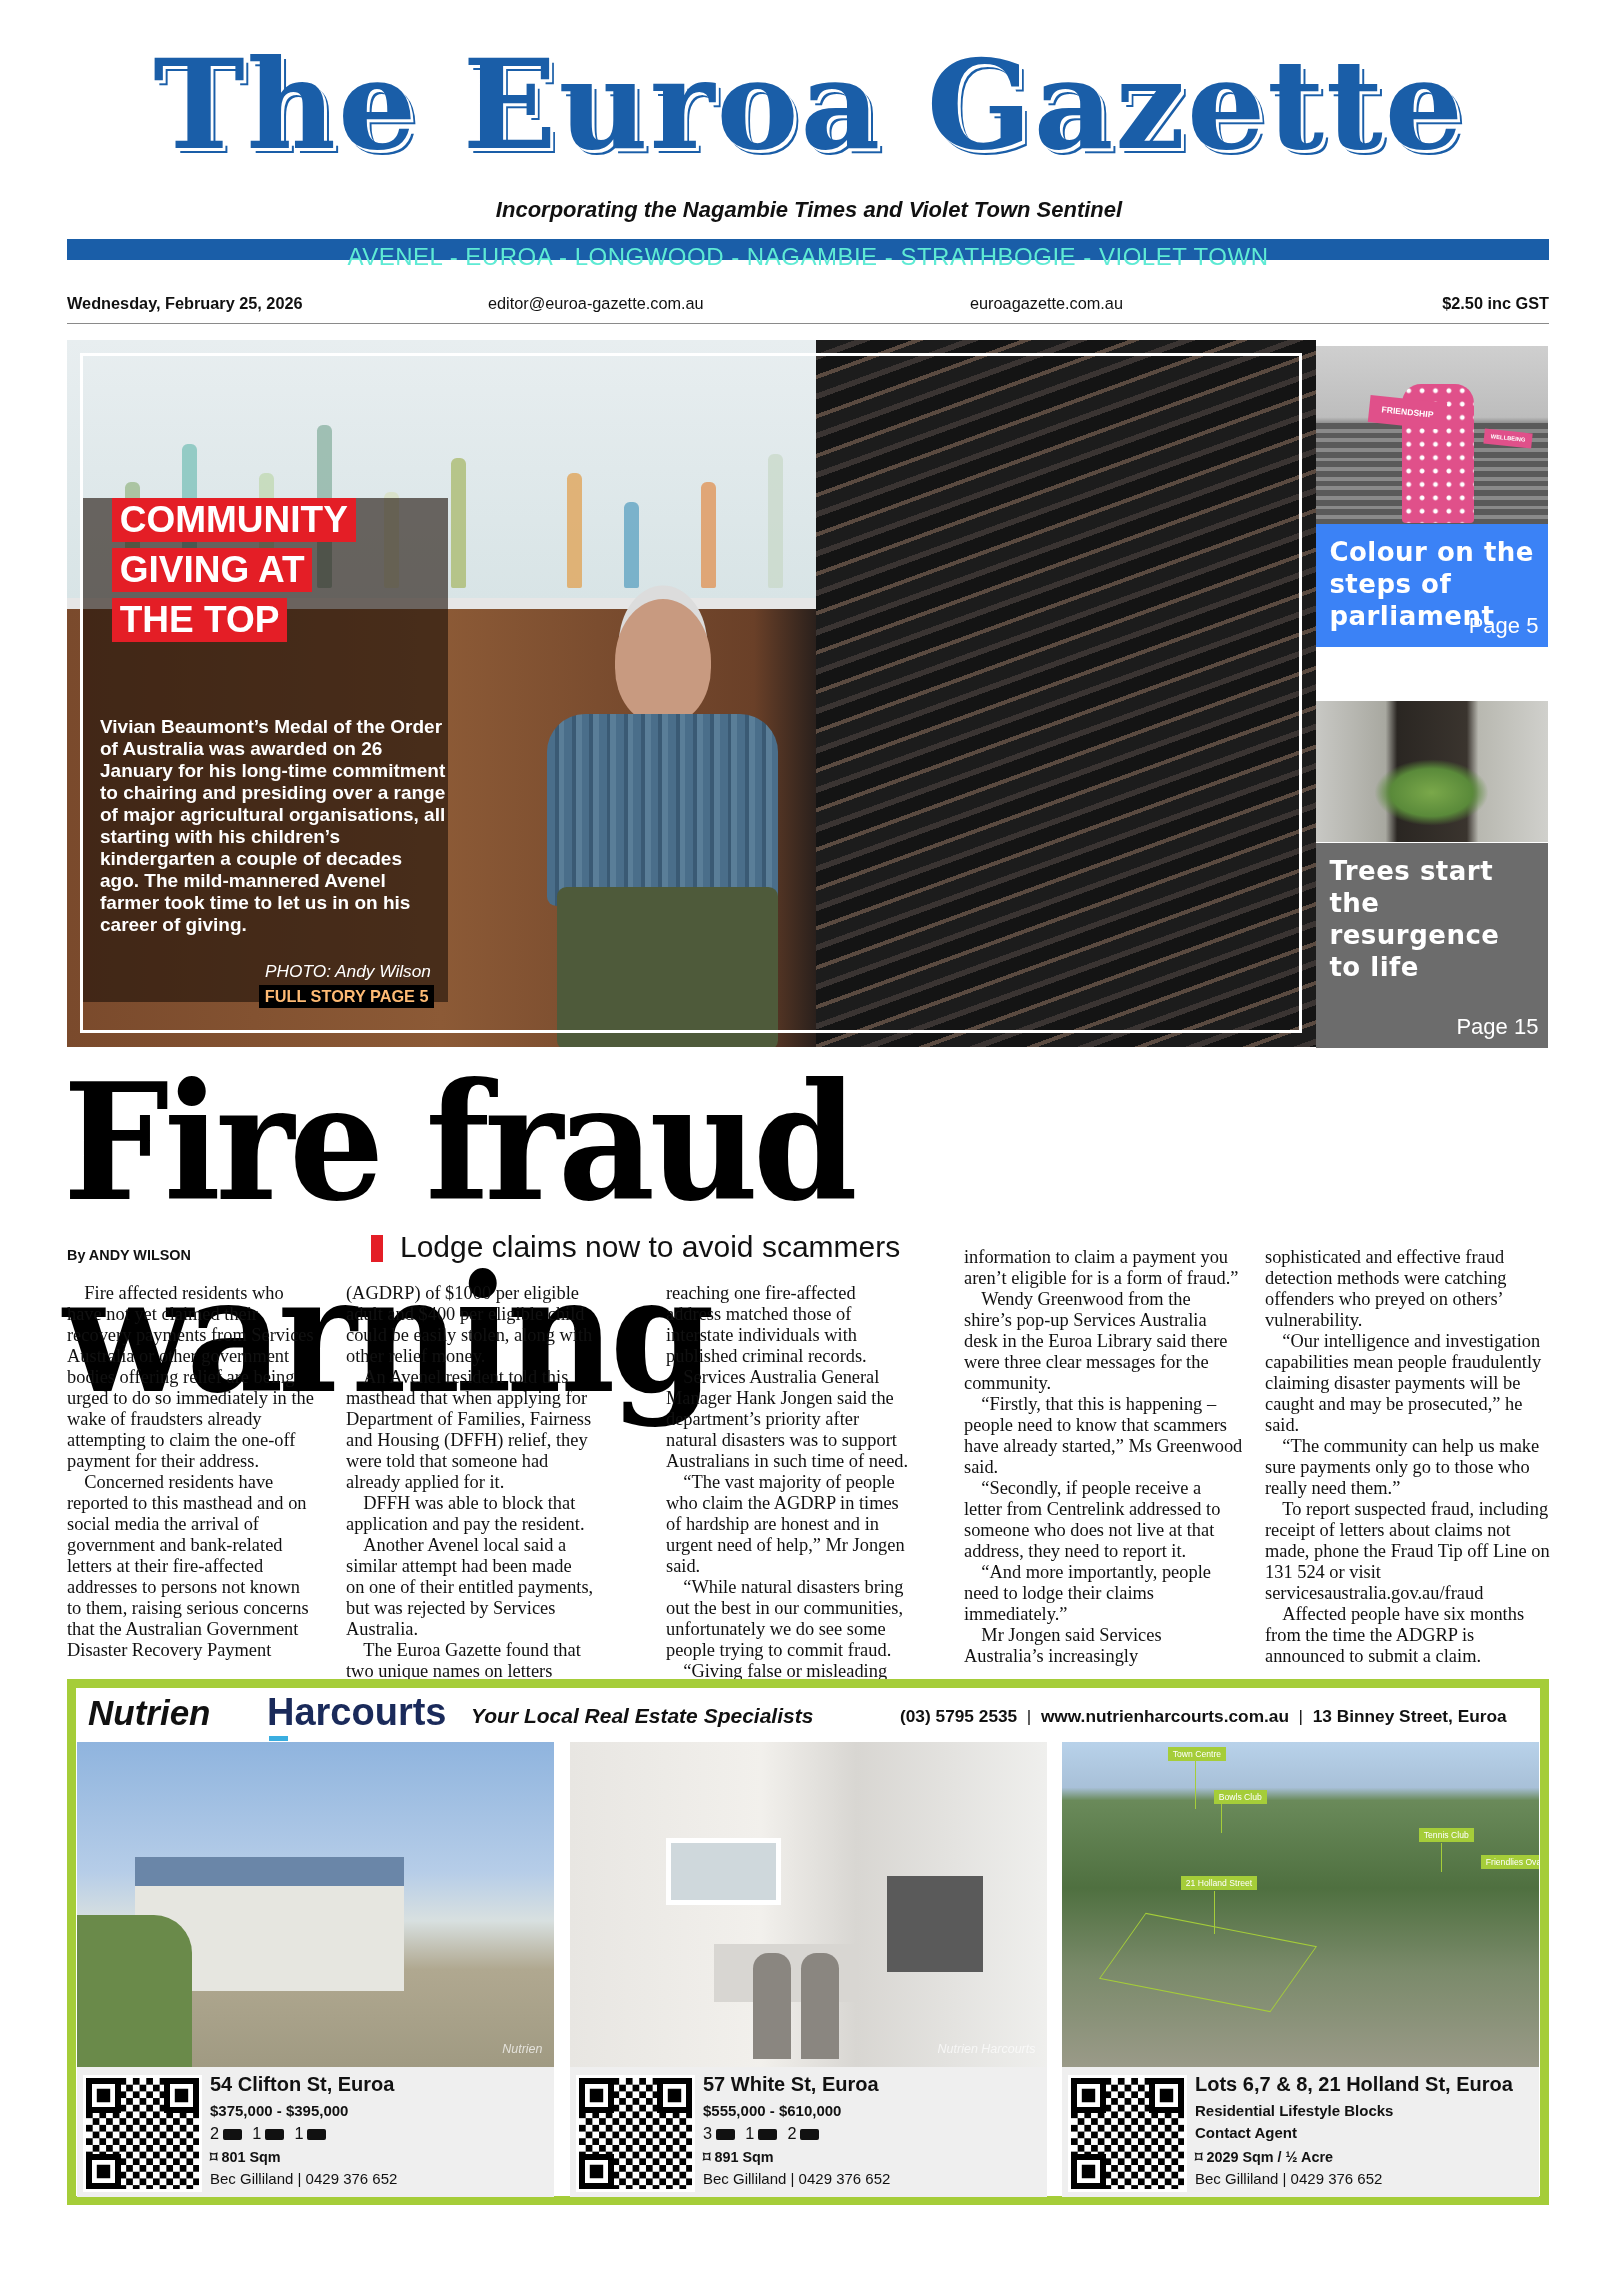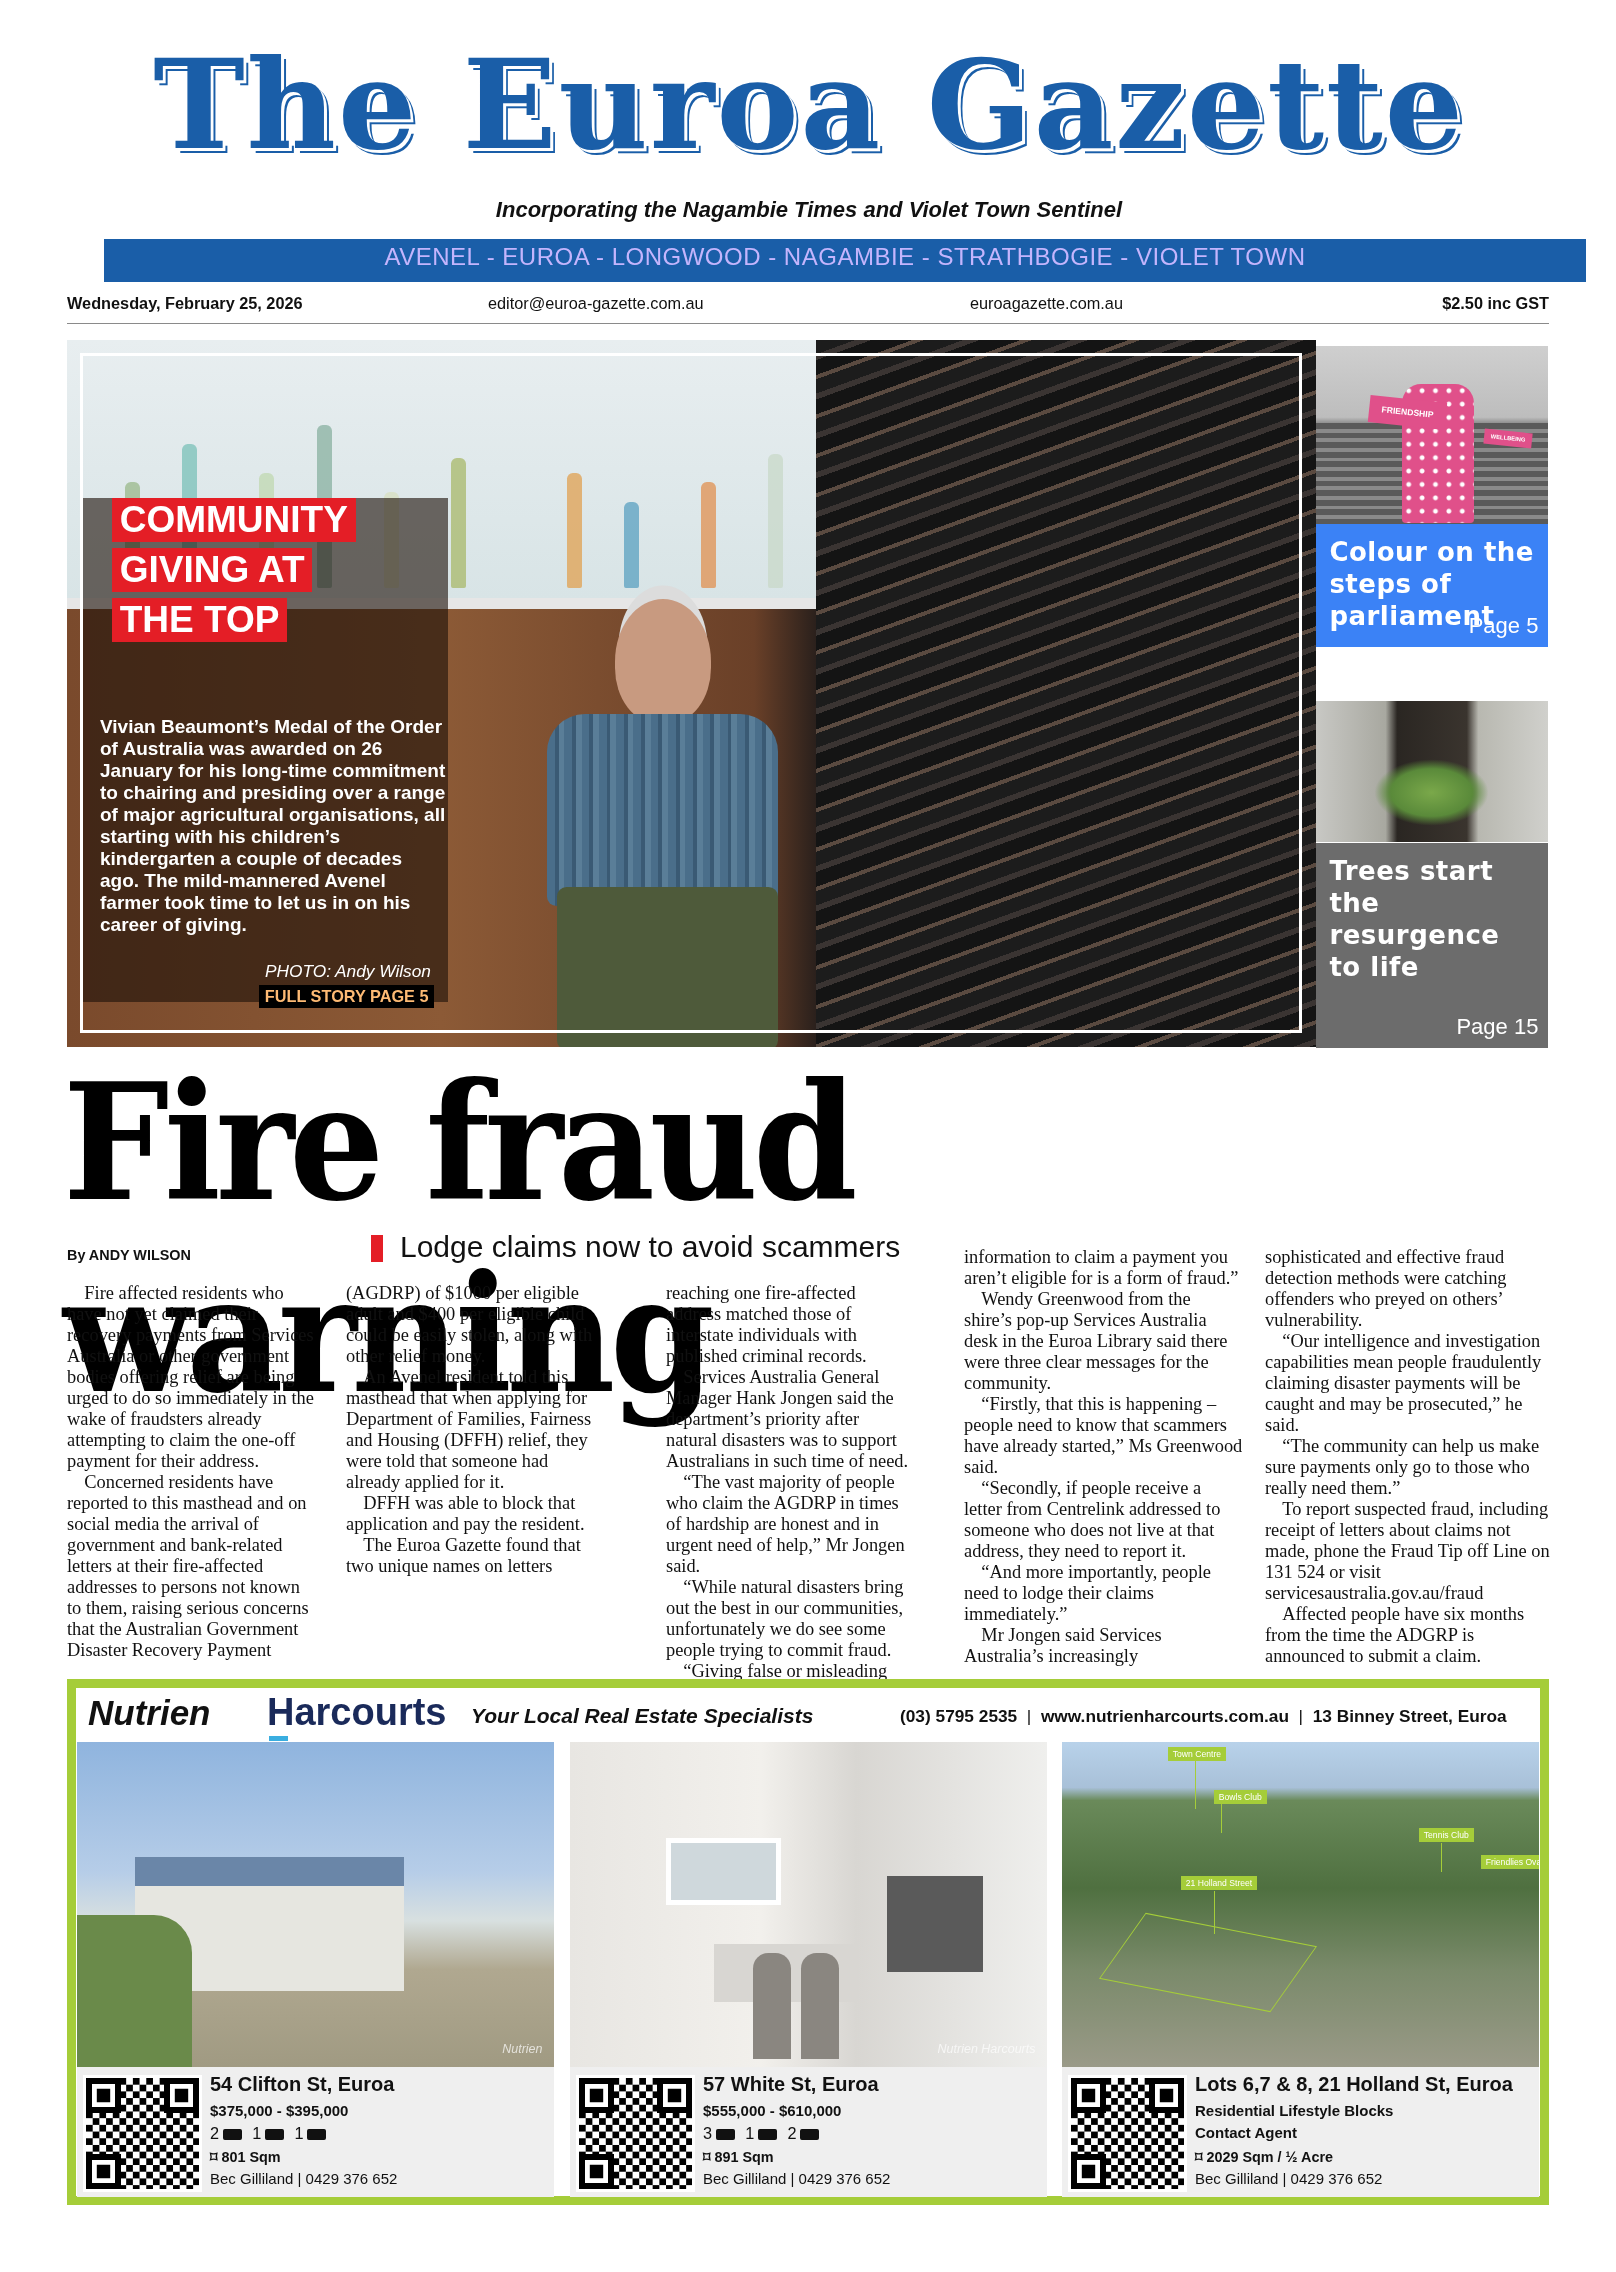--- a/index.html
+++ b/index.html
@@ -13,22 +13,22 @@
     left: 58px; top: 19px; width: 1502px; height: 173px;
     text-align: center; font-family: "DejaVu Serif", serif; font-weight: bold;
     font-size: 123px; line-height: 173px; color: #1a5ea8; letter-spacing: 1.9px;
     text-shadow: 2.9px 2.9px 0 #ffffff, 4.8px 4.8px 0 #1a5ea8;
   }
   .tagline {
     left: 58px; top: 197px; width: 1502px; text-align: center;
     font-style: italic; font-weight: bold; font-size: 22px; color: #111;
   }
   .towns-bar {
-    left: 67px; top: 239px; width: 1482px; height: 43px; background: #1a5ea8;
-    color: #c4b5fd; text-align: center; font-size: 24px; line-height: 35px; letter-spacing: 0.5px; margin-left: 37px;
+    left: 67px; top: 239px; width: 1482px; height: 21px; background: #1a5ea8;
+    color: #5eead4; text-align: center; font-size: 24px; line-height: 35px; letter-spacing: 0.5px;
   }
   .infobar { left: 67px; top: 286px; width: 1482px; height: 38px; font-size: 16.3px; border-bottom: 1.9px solid #8a8a8a; }
   .infobar span { position: absolute; top: 7.7px; }
   .info-date { left: 0; font-weight: bold; }
   .info-email { left: 421px; }
   .info-web { left: 903px; }
   .info-price { right: 0; font-weight: bold; }
 
   
   .main-photo {
@@ -220,20 +220,21 @@
 <div class="abs subhead">Lodge claims now to avoid scammers</div>
 
 <div class="col col1">
   <p>Fire affected residents who have not yet claimed their recovery payments from Services Australia or other government bodies offering relief are being urged to do so immediately in the wake of fraudsters already attempting to claim the one-off payment for their address.</p>
   <p>Concerned residents have reported to this masthead and on social media the arrival of government and bank-related letters at their fire-affected addresses to persons not known to them, raising serious concerns that the Australian Government Disaster Recovery Payment</p>
 </div>
 <div class="col col2">
   <p class="noindent">(AGDRP) of $1000 per eligible adult and $400 per eligible child could be easily stolen, along with other relief money.</p>
   <p>An Avenel resident told this masthead that when applying for Department of Families, Fairness and Housing (DFFH) relief, they were told that someone had already applied for it.</p>
   <p>DFFH was able to block that application and pay the resident.</p>
+  <p>Another Avenel local said a similar attempt had been made on one of their entitled payments, but was rejected by Services Australia.</p>
   <p>The Euroa Gazette found that two unique names on letters</p>
 </div>
 <div class="col col3" style="left:666px">
   <p class="noindent">reaching one fire-affected address matched those of interstate individuals with published criminal records.</p>
   <p>Services Australia General Manager Hank Jongen said the department’s priority after natural disasters was to support Australians in such time of need.</p>
   <p>“The vast majority of people who claim the AGDRP in times of hardship are honest and in urgent need of help,” Mr Jongen said.</p>
   <p>“While natural disasters bring out the best in our communities, unfortunately we do see some people trying to commit fraud.</p>
   <p>“Giving false or misleading</p>
 </div>
 <div class="col col4" style="left:964px;top:1247px;width:279px">

